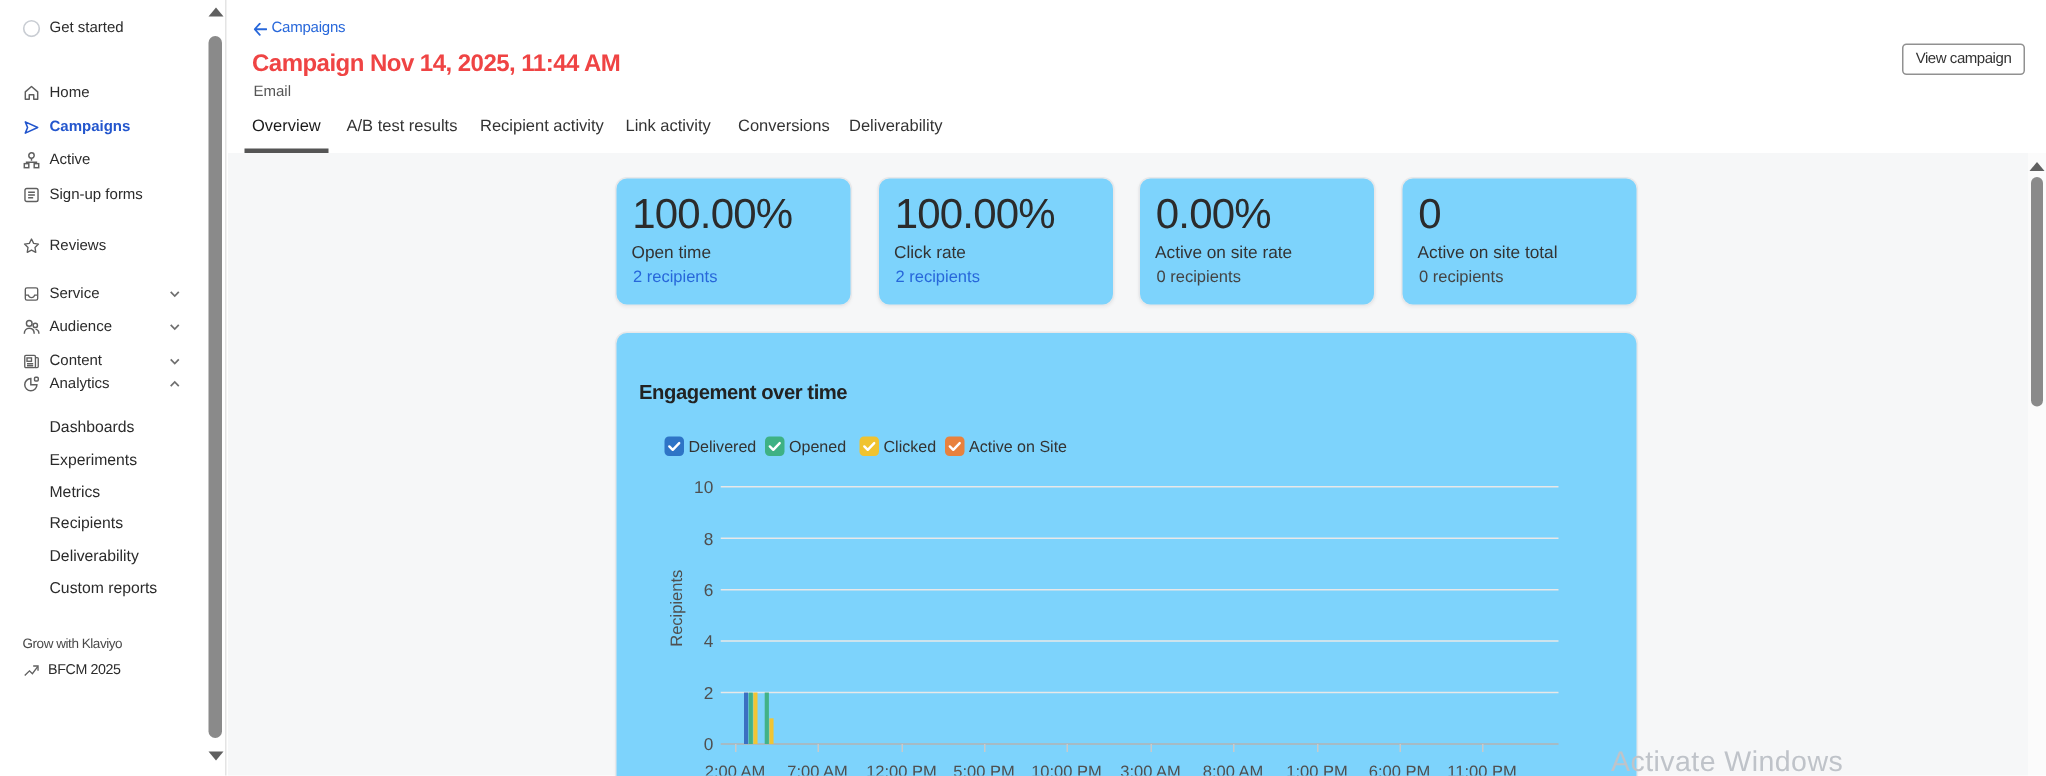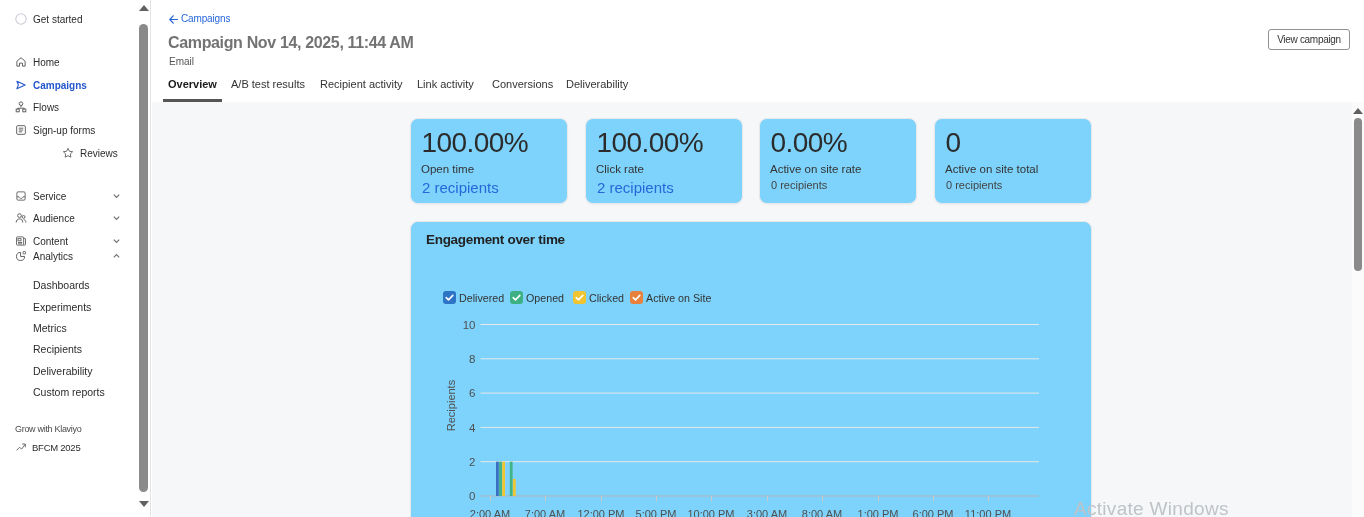--- a/index.html
+++ b/index.html
@@ -15,35 +15,35 @@
   .srow.active .lb { color:#2356cd; font-weight:bold; }
   .sub { position:absolute; left:33px; font-size:10.5px; color:#2b2b2b; white-space:nowrap; transform:translateY(-50%); }
   #growlbl { position:absolute; left:15px; top:429px; transform:translateY(-50%); font-size:9px; letter-spacing:-0.3px; color:#4a4a4a; }
 
   
   #sb-thumb { position:absolute; left:139px; top:24px; width:9px; height:468px; background:#8a8a8a; border-radius:5px; }
 
   
   #header { position:absolute; left:152px; top:0; width:1212px; height:102px; background:#fff; }
   #backlink { position:absolute; left:167px; top:13px; font-size:10px; color:#2767da; letter-spacing:-0.15px; }
-  #title { position:absolute; left:168px; top:34px; font-size:16px; font-weight:bold; color:#737373; letter-spacing:-0.35px; }
+  #title { position:absolute; left:168px; top:34px; font-size:16px; font-weight:bold; color:#ef4444; letter-spacing:-0.35px; }
   #email { position:absolute; left:169px; top:56px; font-size:10px; color:#555; }
   .tab { position:absolute; top:78px; font-size:11px; color:#333; padding:0 5px 9px 5px; white-space:nowrap; }
   .tab.on { color:#1a1a1a; border-bottom:3px solid #555; }
   #viewbtn { position:absolute; left:1268px; top:29px; width:82px; height:21px; border:1px solid #919191; border-radius:3px; background:#fff; font-size:10px; letter-spacing:-0.3px; color:#333; text-align:center; line-height:19px; }
 
   
   #content { position:absolute; left:152px; top:102px; width:1200px; height:415px; background:#f6f7f8; }
   .card { position:absolute; background:#7dd3fc; border:1px solid #e7e8ea; border-radius:8px; box-shadow:0 1px 2px rgba(0,0,0,0.04); }
   .bignum { position:absolute; left:10.5px; top:7.5px; font-size:28px; color:#2b2b2b; letter-spacing:-0.55px; }
   .statlbl { position:absolute; left:10px; top:44px; font-size:11.5px; color:#333; }
-  .statlink { position:absolute; left:11px; top:60px; font-size:15px; color:#2767da; }
+  .statlink { position:absolute; left:11px; top:60px; font-size:11px; color:#2767da; }
   .statsub  { position:absolute; left:11px; top:60px; font-size:11px; color:#444; }
 
-  #engage-title { position:absolute; left:426px; top:232px; font-size:13.5px; font-weight:bold; color:#222; letter-spacing:-0.3px; }
+  #engage-title { position:absolute; left:426px; top:254px; font-size:13.5px; font-weight:bold; color:#222; letter-spacing:-0.3px; }
   .leg { position:absolute; top:291px; height:13px; }
   .legbox { position:absolute; left:0; top:0; width:13px; height:13px; border-radius:3px; }
   .leglbl { position:absolute; left:16px; top:1px; font-size:10.7px; color:#333; white-space:nowrap; }
 
   
   #rsb-track { position:absolute; left:1352px; top:102px; width:12px; height:415px; background:#fbfbfb; }
   #rsb-thumb { position:absolute; left:1354px; top:118px; width:8px; height:153px; background:#8a8a8a; border-radius:4px; }
 
   #watermark { position:absolute; left:1074px; top:498px; font-size:19px; color:#bfc3c9; letter-spacing:0.3px; }
 </style>
@@ -159,21 +159,21 @@
   <rect x="512.9" y="478.9" width="2.8" height="17.1" fill="#f2c533"></rect>
 </svg>
 
 <div id="header"></div>
 <svg class="abs" style="left:169px; top:14.5px;" width="9" height="9" viewBox="0 0 9 9">
     <path d="M4.2 0.8 L0.8 4.5 L4.2 8.2 M1.2 4.5 H8.6" fill="none" stroke="#2767da" stroke-width="1.2" stroke-linecap="round" stroke-linejoin="round"></path>
   </svg>
 <div id="backlink" style="left:181px;">Campaigns</div>
 <div id="title">Campaign Nov 14, 2025, 11:44 AM</div>
 <div id="email">Email</div>
-<div class="tab on" style="left:163px;font-weight:bold;">Overview</div>
+<div class="tab on" style="left:163px;">Overview</div>
 <div class="tab" style="left:226px;">A/B test results</div>
 <div class="tab" style="left:315px;">Recipient activity</div>
 <div class="tab" style="left:412px;">Link activity</div>
 <div class="tab" style="left:487px;">Conversions</div>
 <div class="tab" style="left:561px;">Deliverability</div>
 <div id="viewbtn">View campaign</div>
 
 <div id="rsb-track"></div>
 <svg class="abs" style="left:1351px; top:106px;" width="14" height="10" viewBox="0 0 14 10">
     <path d="M7 2 L12 8 L2 8 Z" fill="#606060"></path>
@@ -201,30 +201,30 @@
     </svg>
   <div class="lb">Campaigns</div>
 </div>
 <div class="srow" style="top:96px;">
   <svg class="ic" viewBox="0 0 16 16" fill="none" stroke="#5f5f5f" stroke-width="1.3">
       <circle cx="8" cy="3.6" r="2.4"></circle>
       <path d="M8 6 V8.3 M3.6 10.8 V9.6 H12.4 V10.8"></path>
       <rect x="1.6" y="10.8" width="4" height="3.6"></rect>
       <rect x="10.4" y="10.8" width="4" height="3.6"></rect>
     </svg>
-  <div class="lb">Flows</div>
+  <div class="lb">Active</div>
 </div>
 <div class="srow" style="top:118.5px;">
   <svg class="ic" viewBox="0 0 16 16" fill="none" stroke="#5f5f5f" stroke-width="1.25">
       <rect x="2.2" y="2.2" width="11.6" height="11.6" rx="1.6"></rect>
       <path d="M5 5.6 H11 M5 8 H11 M5 10.4 H9.5"></path>
     </svg>
   <div class="lb">Sign-up forms</div>
 </div>
-<div class="srow" style="top:142px;margin-left:47px;">
+<div class="srow" style="top:153px;">
   <svg class="ic" viewBox="0 0 16 16">
       <path d="M8 1.8 L9.9 5.7 L14.2 6.3 L11.1 9.3 L11.8 13.6 L8 11.6 L4.2 13.6 L4.9 9.3 L1.8 6.3 L6.1 5.7 Z" fill="none" stroke="#5f5f5f" stroke-width="1.2" stroke-linejoin="round"></path>
     </svg>
   <div class="lb">Reviews</div>
 </div>
 
 <div class="srow" style="top:184.5px;">
   <svg class="ic" viewBox="0 0 16 16" fill="none" stroke="#5f5f5f" stroke-width="1.2">
       <rect x="2.5" y="2.5" width="11" height="11" rx="1.5"></rect>
       <path d="M2.5 9 H5.2 C5.6 10.4 6.6 11.2 8 11.2 C9.4 11.2 10.4 10.4 10.8 9 H13.5"></path>

